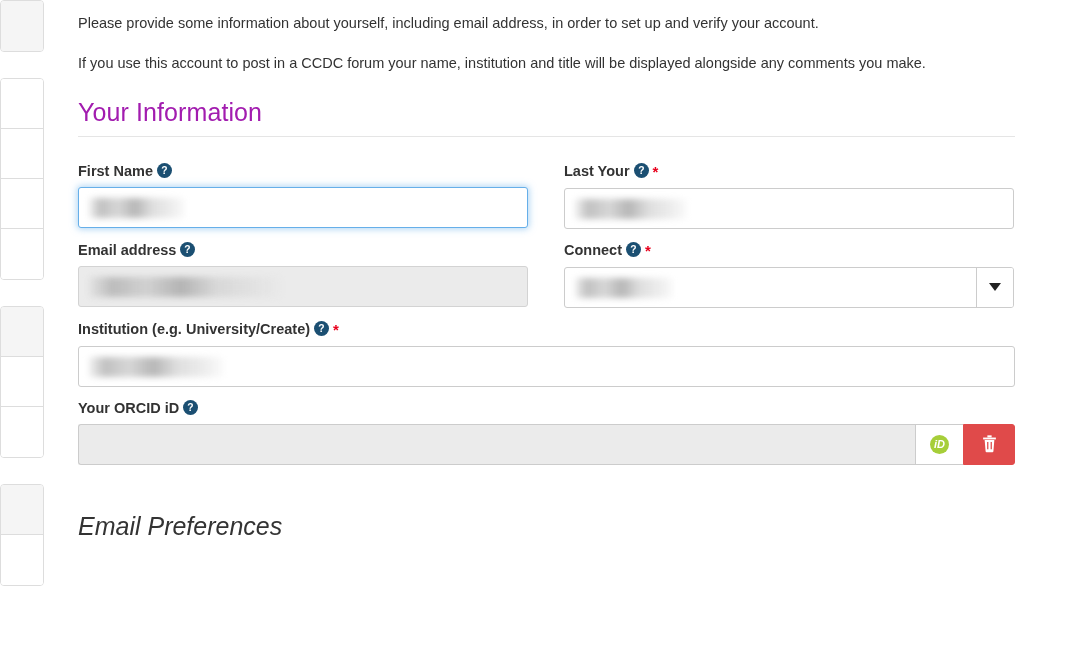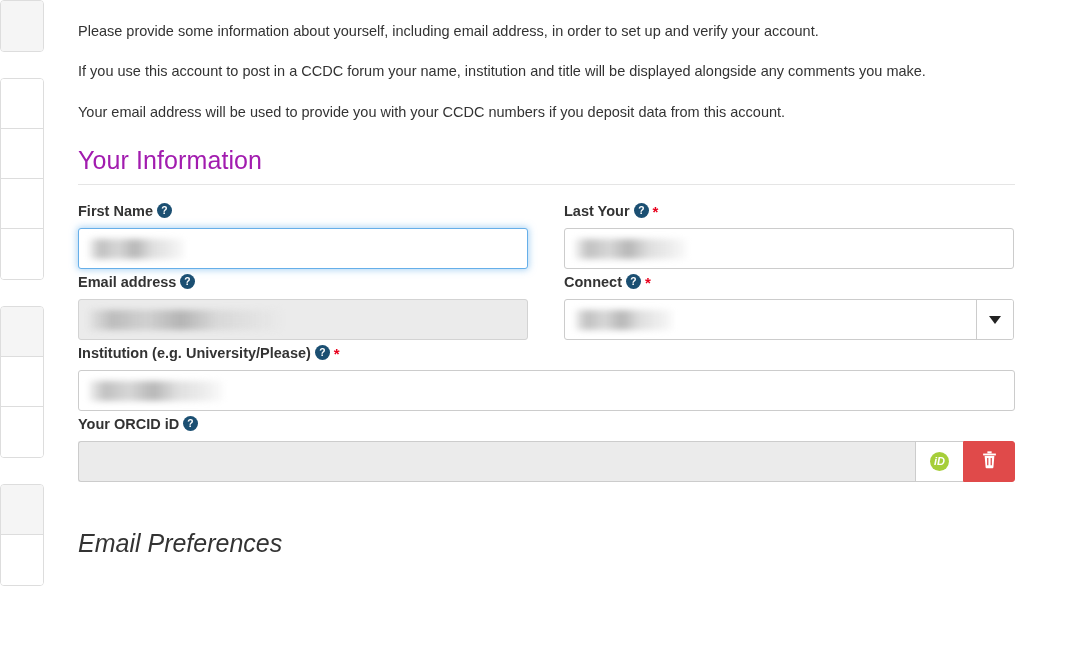--- a/index.html
+++ b/index.html
@@ -53,21 +53,21 @@
     top: 0;
     width: 937px;
   }
 
   p.intro {
     font-size: 14.5px;
     line-height: 1.55;
     color: #333333;
     margin: 0 0 18px 0;
   }
-  p.intro.first { padding-top: 20px; }
+  p.intro.first { padding-top: 12px; }
 
   h2.section-title {
     font-size: 25px;
     font-weight: normal;
     color: #a21caf;
     margin: 22px 0 0 0;
     line-height: 1.2;
     letter-spacing: .1px;
   }
   .section-rule {
@@ -83,21 +83,21 @@
     margin-bottom: 5px;
   }
   .form-col { width: 450px; flex: 0 0 450px; }
   .form-col.full { width: 937px; flex: 0 0 937px; }
 
   label.field-label {
     display: block;
     font-size: 14.5px;
     font-weight: bold;
     color: #333333;
-    margin: 0 0 7px 0;
+    margin: 8px 0 7px 0;
     line-height: 1.2;
   }
 
   .help-icon {
     display: inline-block;
     vertical-align: -2px;
     width: 15px;
     height: 15px;
     margin-left: 4px;
   }
@@ -247,21 +247,20 @@
     <div class="list-group">
       <div class="list-group-item is-active"></div>
       <div class="list-group-item"></div>
     </div>
   </div>
 
   <div class="content">
 
     <p class="intro first">Please provide some information about yourself, including email address, in order to set up and verify your account.</p>
     <p class="intro">If you use this account to post in a CCDC forum your name, institution and title will be displayed alongside any comments you make.</p>
-    <p class="intro">Your email address will be used to provide you with your CCDC numbers if you deposit data from this account.</p>
 
     <h2 class="section-title">Your Information</h2>
     <hr class="section-rule">
 
     <div class="form-row">
 
       <div class="form-col">
         <label class="field-label">
           <span>First Name</span><span class="help-icon"><svg viewBox="0 0 16 16" width="15" height="15">
                 <circle cx="8" cy="8" r="8" fill="#1b4f72"></circle>
@@ -314,21 +313,21 @@
               <span class="caret"></span>
             </span>
         </div>
       </div>
 
     </div>
 
     <div class="form-row">
       <div class="form-col full">
         <label class="field-label">
-          <span>Institution (e.g. University/Please)</span><span class="help-icon"><svg viewBox="0 0 16 16" width="15" height="15">
+          <span>Institution (e.g. University/Create)</span><span class="help-icon"><svg viewBox="0 0 16 16" width="15" height="15">
                 <circle cx="8" cy="8" r="8" fill="#1b4f72"></circle>
                 <text x="8" y="12" font-size="11" font-weight="bold" fill="#ffffff" text-anchor="middle" font-family="Liberation Sans, sans-serif">?</text>
               </svg></span><span class="req-star">*</span>
         </label>
         <div class="field">
           <span class="redaction" style="width:134px;"></span>
         </div>
       </div>
     </div>
 

